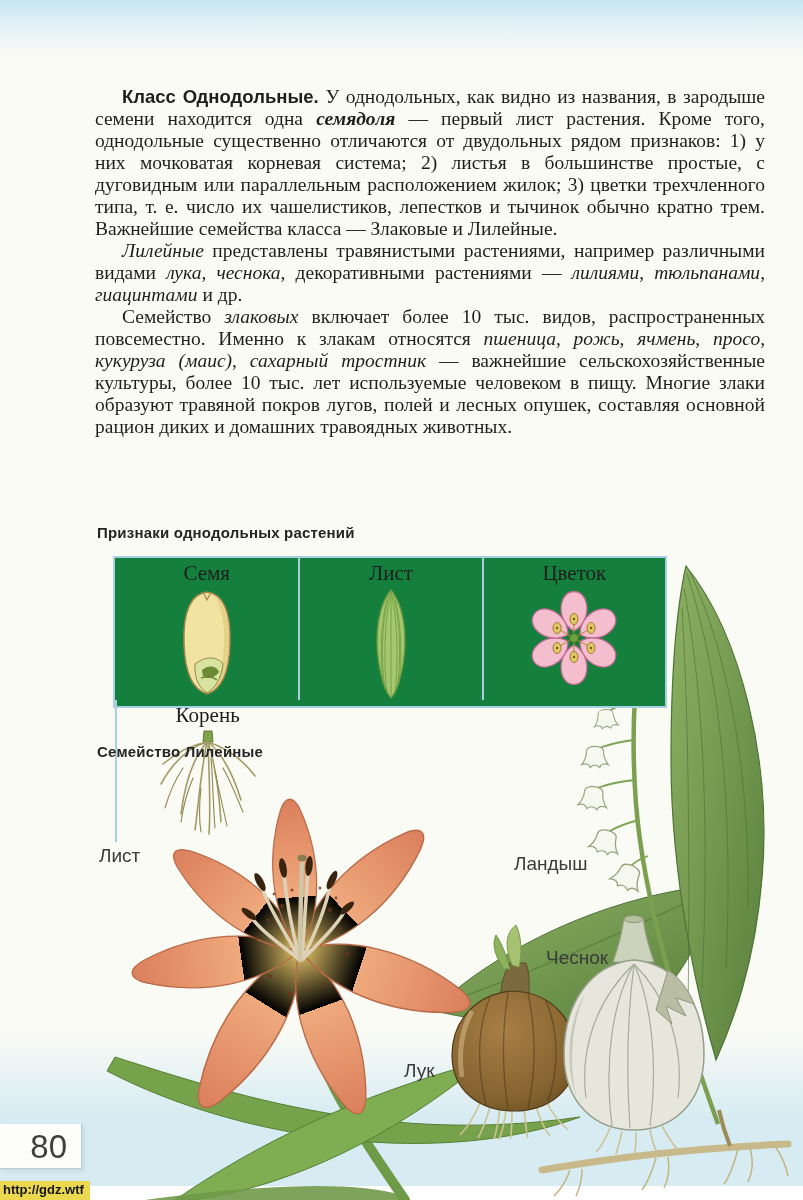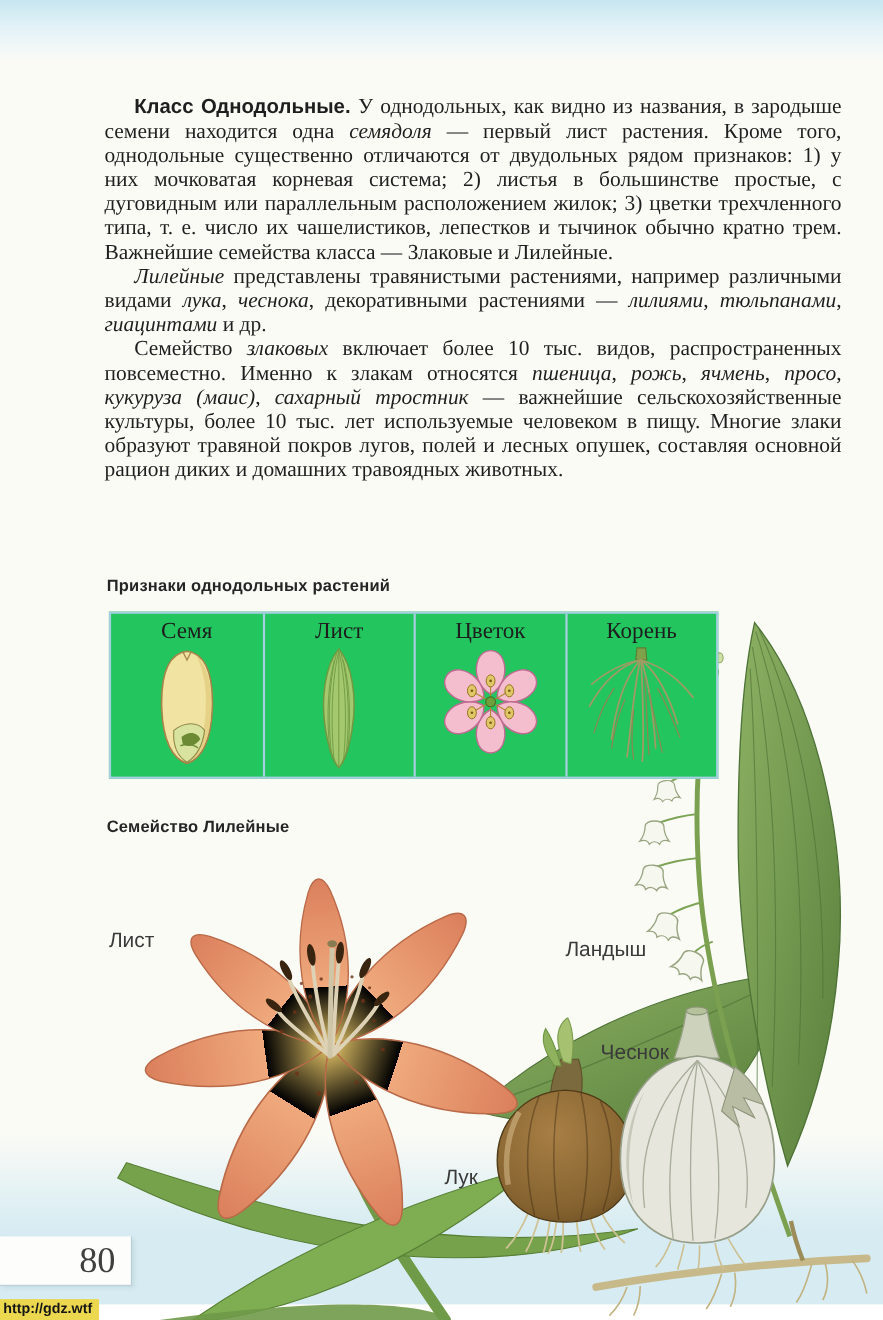--- a/index.html
+++ b/index.html
@@ -11,52 +11,52 @@
     background:linear-gradient(#c7e6f0 0%, #e3f2f7 45%, rgba(255,255,255,0) 100%);}
   .bottom-wash{position:absolute;left:0;top:1030px;width:100%;height:156px;
     background:linear-gradient(rgba(215,236,242,0) 0%, #d7ecf2 55%);}
   .white-footer{position:absolute;left:0;top:1186px;width:100%;height:14px;background:#ffffff;}
 
   .textblock{position:absolute;left:95px;top:86px;width:670px;}
   .para{margin:0;text-indent:27px;font-size:19.5px;line-height:22px;
     text-align:justify;color:#1e1e1e;}
   .lead{font-family:"Liberation Sans",sans-serif;font-weight:700;font-size:18.5px;}
   .i{font-style:italic;}
-  .bi{font-style:italic;font-weight:400;}
+  .bi{font-style:italic;font-weight:700;}
 
   .heading{position:absolute;margin:0;font-family:"Liberation Sans",sans-serif;
     font-weight:700;font-size:15px;line-height:25px;color:#252525;letter-spacing:.2px;}
   .h-features{left:97px;top:520px;}
   .h-family{left:97px;top:739px;}
 
-  .feature-table{position:absolute;left:99px;top:556px;width:554px;height:152px;
-    display:grid;grid-template-columns:repeat(4,1fr);
-    border:2px solid #a6cfe0;background:#22c55e;box-sizing:border-box;}
+  .feature-table{position:absolute;left:113px;top:556px;width:554px;height:152px;
+    display:grid;grid-template-columns:repeat(3,1fr);
+    border:2px solid #a6cfe0;background:#15803d;box-sizing:border-box;}
   .feature-cell{border-left:2px solid #a6cfe0;display:flex;flex-direction:column;
     align-items:center;padding-top:2px;box-sizing:border-box;}
   .feature-cell:first-child{border-left:none;}
   .cell-header{font-family:"Liberation Serif",serif;font-size:21px;color:#1d1d1d;line-height:26px;}
 
   .fig-label{position:absolute;font-family:"Liberation Sans",sans-serif;
     font-size:19px;color:#3a3a3a;}
   .lbl-lily{left:99px;top:845px;}
   .lbl-landysh{left:514px;top:837px;margin-top:16px;}
   .lbl-garlic{left:546px;top:947px;}
   .lbl-onion{left:404px;top:1060px;}
 
   .figure-svg{position:absolute;pointer-events:none;}
   .svg-lov{left:430px;top:548px;}
   .svg-lily{left:55px;top:765px;}
   .svg-onion{left:432px;top:925px;}
   .svg-garlic{left:552px;top:912px;}
 
-  .page-number-box{position:absolute;left:0;top:1124px;width:120px;height:45px;
+  .page-number-box{position:absolute;left:0;top:1124px;width:82px;height:45px;
     background:#fdfdfb;border-right:1px solid #b9cdd6;border-bottom:1px solid #b9cdd6;
     box-shadow:2px 2px 4px rgba(120,150,160,.22);
-    font-family:Liberation Serif, serif;font-size:33px;color:#3f3f3f;
+    font-family:Liberation Sans, sans-serif;font-size:33px;color:#3f3f3f;
     text-align:right;line-height:45px;box-sizing:border-box;padding-right:14px;}
   .watermark{position:absolute;left:0;top:1181px;background:#ecd84e;color:#151515;
     font-family:"Liberation Sans",sans-serif;font-weight:700;font-size:13px;
     line-height:17px;padding:0 6px 11px 3px;}
 </style>
 </head>
 <body>
 
 <div class="page">
   <div class="top-band"></div>

